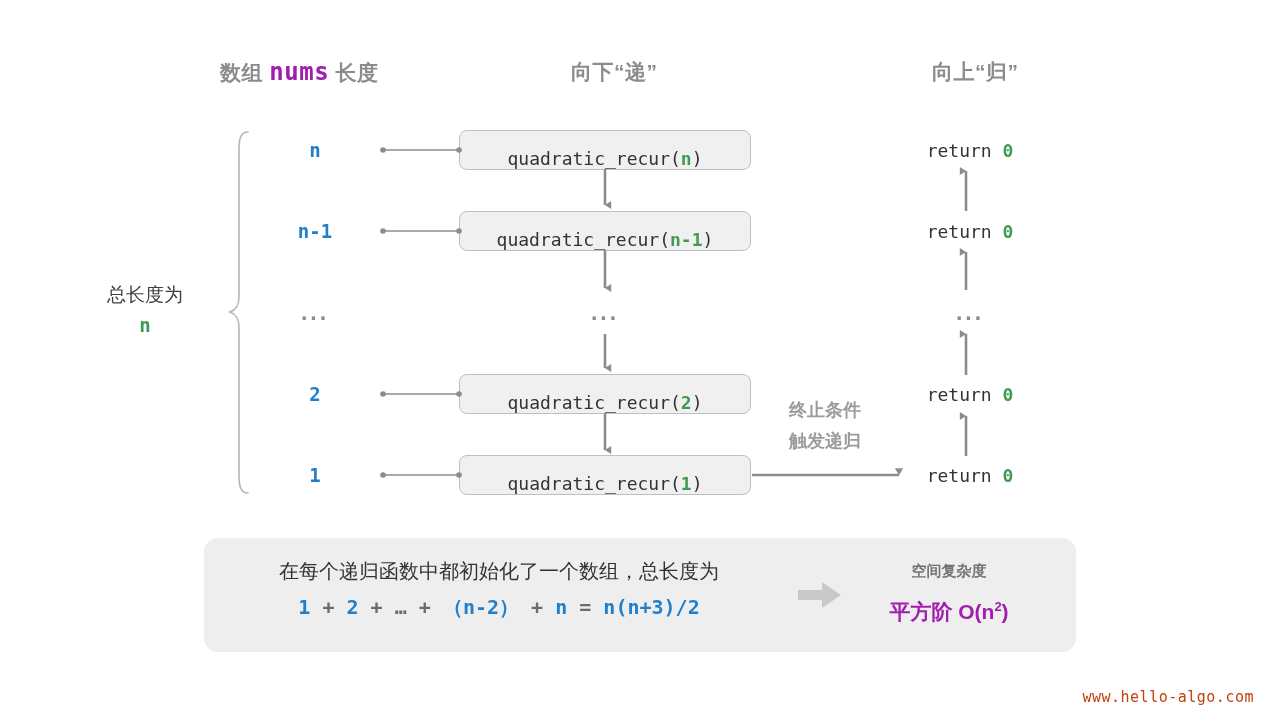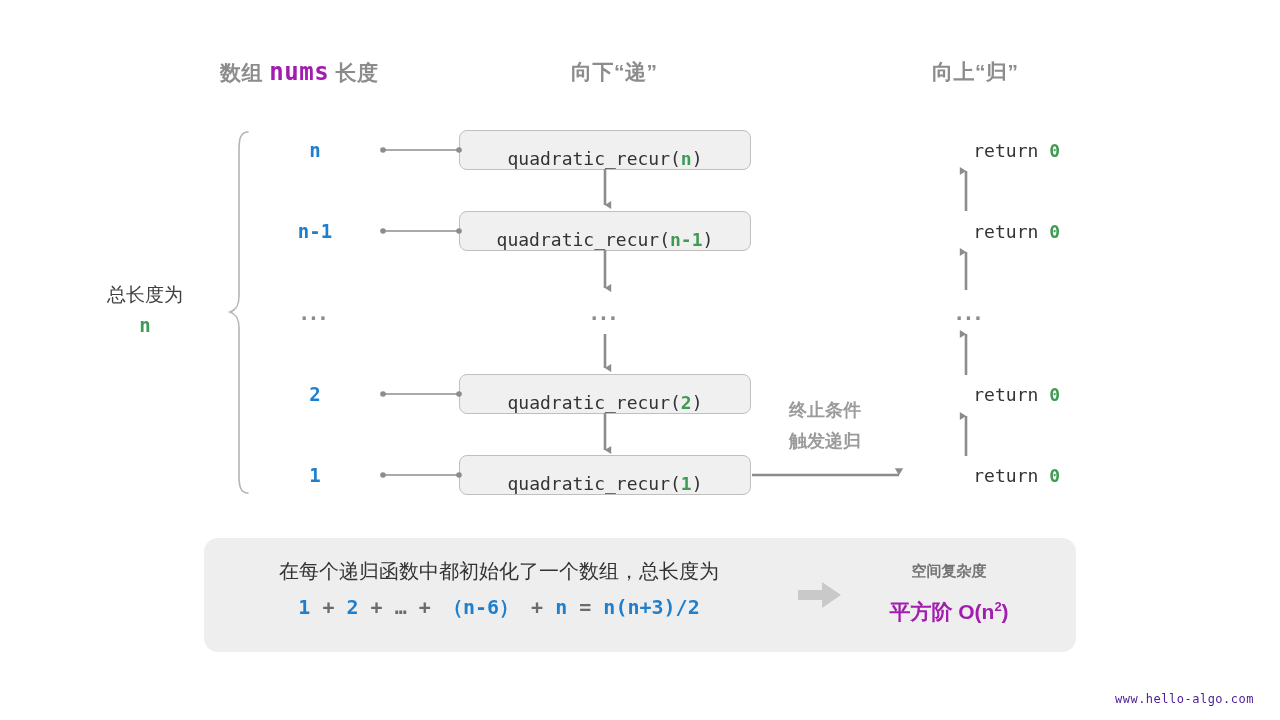--- a/index.html
+++ b/index.html
@@ -105,21 +105,21 @@
   .call-box .arg {
     color: #3f9b53;
     font-weight: bold;
   }
 
   
   .ret-label {
     position: absolute;
     left: 880px;
     width: 180px;
-    text-align: right;
+    text-align: center;
     font-family: "DejaVu Sans Mono", "Liberation Mono", monospace;
     font-size: 18px;
     color: #333333;
     transform: translateY(-50%);
     white-space: nowrap;
   }
   .ret-label .zero {
     color: #3f9b53;
     font-weight: bold;
   }
@@ -210,23 +210,23 @@
     top: 580px;
     width: 44px;
     height: 30px;
   }
 
   
   .watermark {
     position: absolute;
     right: 26px;
     bottom: 14px;
-    color: #4c1d95;
-    font-family: "DejaVu Sans Mono", "Liberation Mono", monospace;
-    font-size: 12px;
+    color: #c2410c;
+    font-family: "DejaVu Sans Mono", "Liberation Mono", monospace;
+    font-size: 15px;
     letter-spacing: 0.5px;
   }
 
   svg.overlay {
     position: absolute;
     left: 0;
     top: 0;
     width: 1280px;
     height: 720px;
     pointer-events: none;
@@ -365,21 +365,21 @@
   <div class="summary">
     <div class="sum-left">
       <div class="sum-line1">在每个递归函数中都初始化了一个数组，总长度为</div>
       <div class="sum-line2">
         <span class="b">1</span>
         <span class="op">+</span>
         <span class="b">2</span>
         <span class="op">+</span>
         <span class="op">…</span>
         <span class="op">+</span>
-        <span class="b">（n-6）</span>
+        <span class="b">（n-2）</span>
         <span class="op">+</span>
         <span class="b">n</span>
         <span class="op">=</span>
         <span class="b">n(n+3)/2</span>
       </div>
     </div>
 
     <div class="sum-right">
       <div class="sum-title">空间复杂度</div>
       <div class="sum-value">

